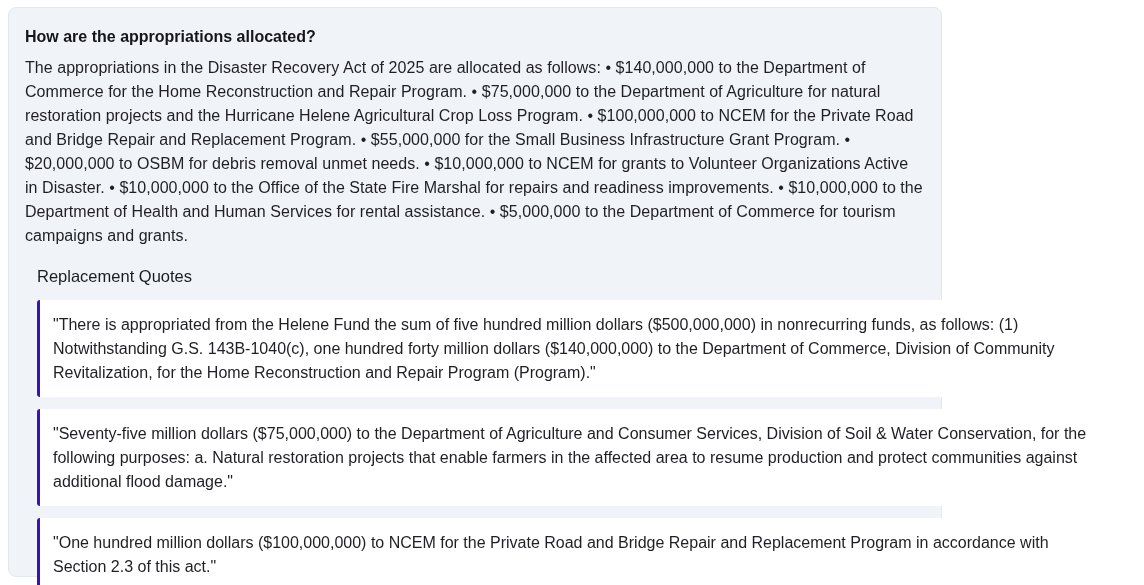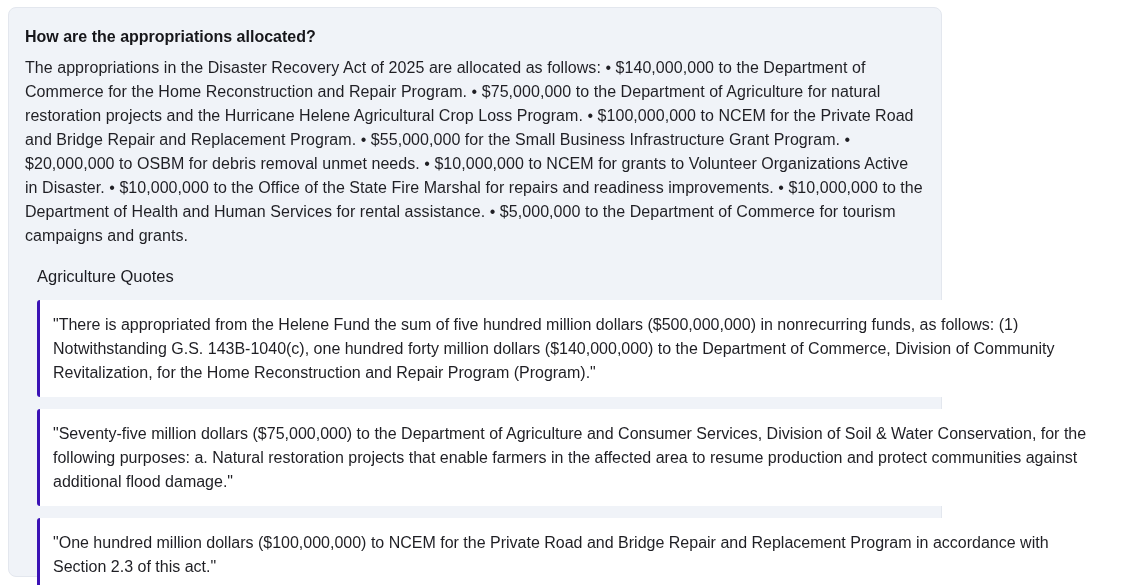--- a/index.html
+++ b/index.html
@@ -61,20 +61,20 @@
       margin-bottom: 12px;
     }
   </style>
 </head>
 <body>
 
 <div class="card">
   <div class="question">How are the appropriations allocated?</div>
   <div class="answer">The appropriations in the Disaster Recovery Act of 2025 are allocated as follows: • $140,000,000 to the Department of Commerce for the Home Reconstruction and Repair Program. • $75,000,000 to the Department of Agriculture for natural restoration projects and the Hurricane Helene Agricultural Crop Loss Program. • $100,000,000 to NCEM for the Private Road and Bridge Repair and Replacement Program. • $55,000,000 for the Small Business Infrastructure Grant Program. • $20,000,000 to OSBM for debris removal unmet needs. • $10,000,000 to NCEM for grants to Volunteer Organizations Active in Disaster. • $10,000,000 to the Office of the State Fire Marshal for repairs and readiness improvements. • $10,000,000 to the Department of Health and Human Services for rental assistance. • $5,000,000 to the Department of Commerce for tourism campaigns and grants.</div>
 
-  <div class="quotes-heading">Agriculture Quotes</div>
+  <div class="quotes-heading">Replacement Quotes</div>
 
   <div class="quotes-list">
     <blockquote class="quote">"There is appropriated from the Helene Fund the sum of five hundred million dollars ($500,000,000) in nonrecurring funds, as follows: (1) Notwithstanding G.S. 143B-1040(c), one hundred forty million dollars ($140,000,000) to the Department of Commerce, Division of Community Revitalization, for the Home Reconstruction and Repair Program (Program)."</blockquote>
     <blockquote class="quote">"Seventy-five million dollars ($75,000,000) to the Department of Agriculture and Consumer Services, Division of Soil &amp; Water Conservation, for the following purposes: a. Natural restoration projects that enable farmers in the affected area to resume production and protect communities against additional flood damage."</blockquote>
     <blockquote class="quote">"One hundred million dollars ($100,000,000) to NCEM for the Private Road and Bridge Repair and Replacement Program in accordance with Section 2.3 of this act."</blockquote>
   </div>
 </div>
 
 </body></html>

